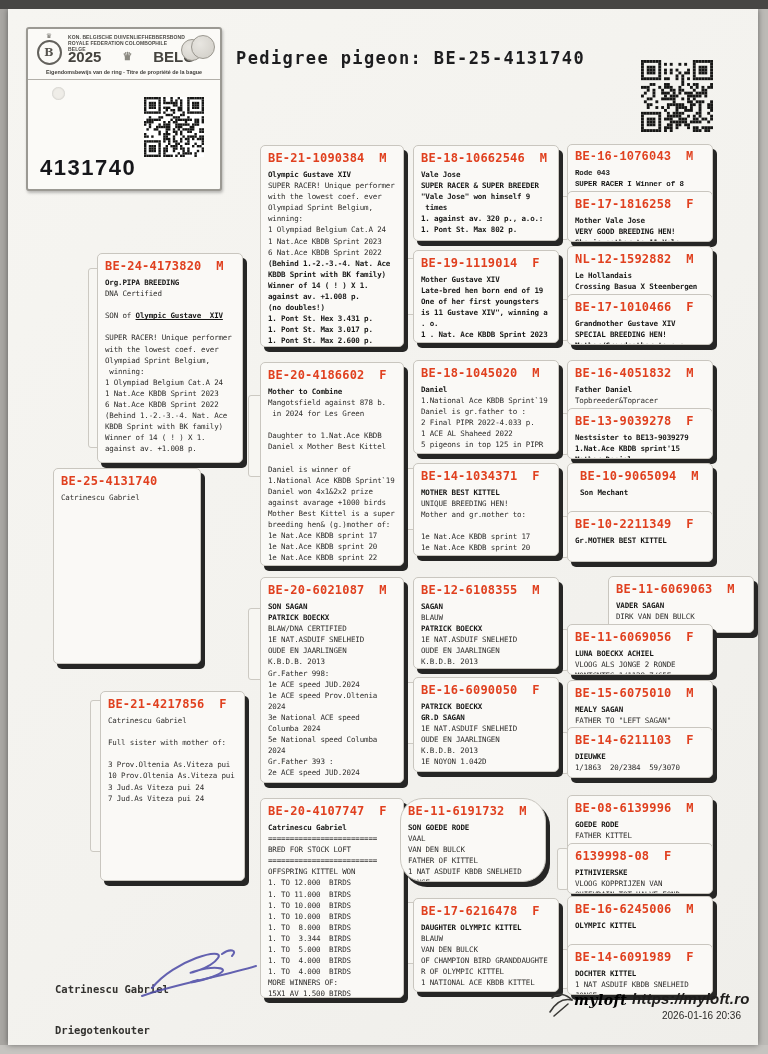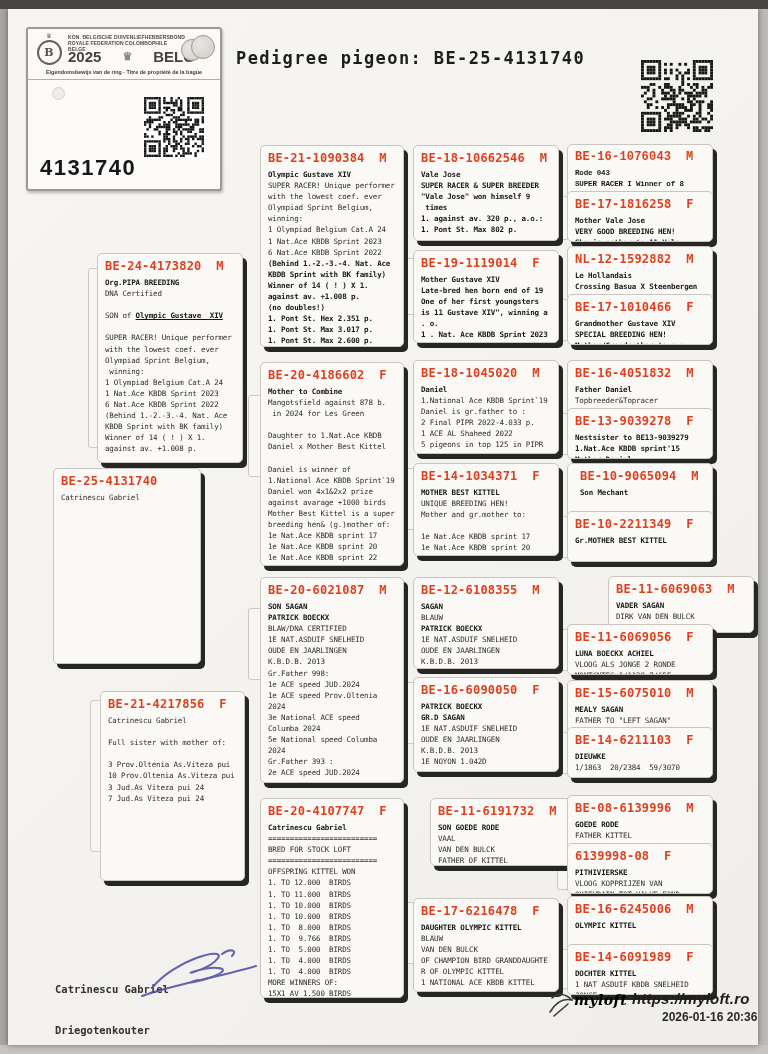--- a/index.html
+++ b/index.html
@@ -92,21 +92,21 @@
     font-family:"DejaVu Serif",serif;font-style:italic;font-weight:bold;
     font-size:14px;color:#000000;letter-spacing:.5px;
   }
   .ml-url{
     position:absolute;left:84px;top:6px;
     font-family:"Liberation Sans",sans-serif;font-style:italic;font-weight:bold;
     font-size:15px;color:#1e1d1c;letter-spacing:.2px;
   }
   .ml-date{
     position:absolute;left:114px;top:26px;
-    font-family:"Liberation Sans",sans-serif;font-weight:bold;font-size:12px;color:#2a2927;
+    font-family:"Liberation Sans",sans-serif;font-weight:normal;font-size:10px;color:#2a2927;
   }
 </style>
 </head>
 <body>
 
 <div class="edge-right"></div>
 <div class="edge-bottom"></div>
 <div class="paper"></div>
 <div class="edge-top"></div>
 
@@ -805,21 +805,21 @@
       <div class="line">Olympiad Sprint Belgium,</div>
       <div class="line">winning:</div>
       <div class="line">1 Olympiad Belgium Cat.A 24</div>
       <div class="line">1 Nat.Ace KBDB Sprint 2023</div>
       <div class="line">6 Nat.Ace KBDB Sprint 2022</div>
       <div class="line b">(Behind 1.-2.-3.-4. Nat. Ace</div>
       <div class="line b">KBDB Sprint with BK family)</div>
       <div class="line b">Winner of 14 ( ! ) X 1.</div>
       <div class="line b">against av. +1.008 p.</div>
       <div class="line b">(no doubles!)</div>
-      <div class="line b">1. Pont St. Hex 2.351 p.</div>
+      <div class="line b">1. Pont St. Hex 3.431 p.</div>
       <div class="line b">1. Pont St. Max 3.017 p.</div>
       <div class="line b">1. Pont St. Max 2.600 p.</div>
     </div>
     <div class="card" style="left: 260px; top: 362px; width: 144px; height: 204px;">
       <div class="hdr">BE-20-4186602&nbsp;&nbsp;F</div>
       <div class="line b">Mother to Combine</div>
       <div class="line">Mangotsfield against 878 b.</div>
       <div class="line"> in 2024 for Les Green</div>
       <div class="line">&nbsp;</div>
       <div class="line">Daughter to 1.Nat.Ace KBDB</div>
@@ -859,21 +859,21 @@
       <div class="line b">Catrinescu Gabriel</div>
       <div class="line">=========================</div>
       <div class="line">BRED FOR STOCK LOFT</div>
       <div class="line">=========================</div>
       <div class="line">OFFSPRING KITTEL WON</div>
       <div class="line">1. TO 12.000  BIRDS</div>
       <div class="line">1. TO 11.000  BIRDS</div>
       <div class="line">1. TO 10.000  BIRDS</div>
       <div class="line">1. TO 10.000  BIRDS</div>
       <div class="line">1. TO  8.000  BIRDS</div>
-      <div class="line">1. TO  9.766  BIRDS</div>
+      <div class="line">1. TO  3.344  BIRDS</div>
       <div class="line">1. TO  5.000  BIRDS</div>
       <div class="line">1. TO  4.000  BIRDS</div>
       <div class="line">1. TO  4.000  BIRDS</div>
       <div class="line">MORE WINNERS OF:</div>
       <div class="line">15X1 AV 1.500 BIRDS</div>
     </div>
     <div class="card" style="left: 413px; top: 145px; width: 146px; height: 96px;">
       <div class="hdr">BE-18-10662546&nbsp;&nbsp;M</div>
       <div class="line b">Vale Jose</div>
       <div class="line b">SUPER RACER &amp; SUPER BREEDER</div>
@@ -920,21 +920,21 @@
     </div>
     <div class="card" style="left: 413px; top: 677px; width: 146px; height: 95px;">
       <div class="hdr">BE-16-6090050&nbsp;&nbsp;F</div>
       <div class="line b">PATRICK BOECKX</div>
       <div class="line b">GR.D SAGAN</div>
       <div class="line">1E NAT.ASDUIF SNELHEID</div>
       <div class="line">OUDE EN JAARLINGEN</div>
       <div class="line">K.B.D.B. 2013</div>
       <div class="line">1E NOYON 1.042D</div>
     </div>
-    <div class="card" style="left: 430px; top: 798px; width: 146px; height: 68px;">
+    <div class="card" style="left: 400px; top: 798px; width: 146px; height: 84px; border-radius: 23px;">
       <div class="hdr">BE-11-6191732&nbsp;&nbsp;M</div>
       <div class="line b">SON GOEDE RODE</div>
       <div class="line">VAAL</div>
       <div class="line">VAN DEN BULCK</div>
       <div class="line">FATHER OF KITTEL</div>
       <div class="line">1 NAT ASDUIF KBDB SNELHEID</div>
       <div class="line">JONGE</div>
     </div>
     <div class="card" style="left: 413px; top: 898px; width: 146px; height: 94px;">
       <div class="hdr">BE-17-6216478&nbsp;&nbsp;F</div>

